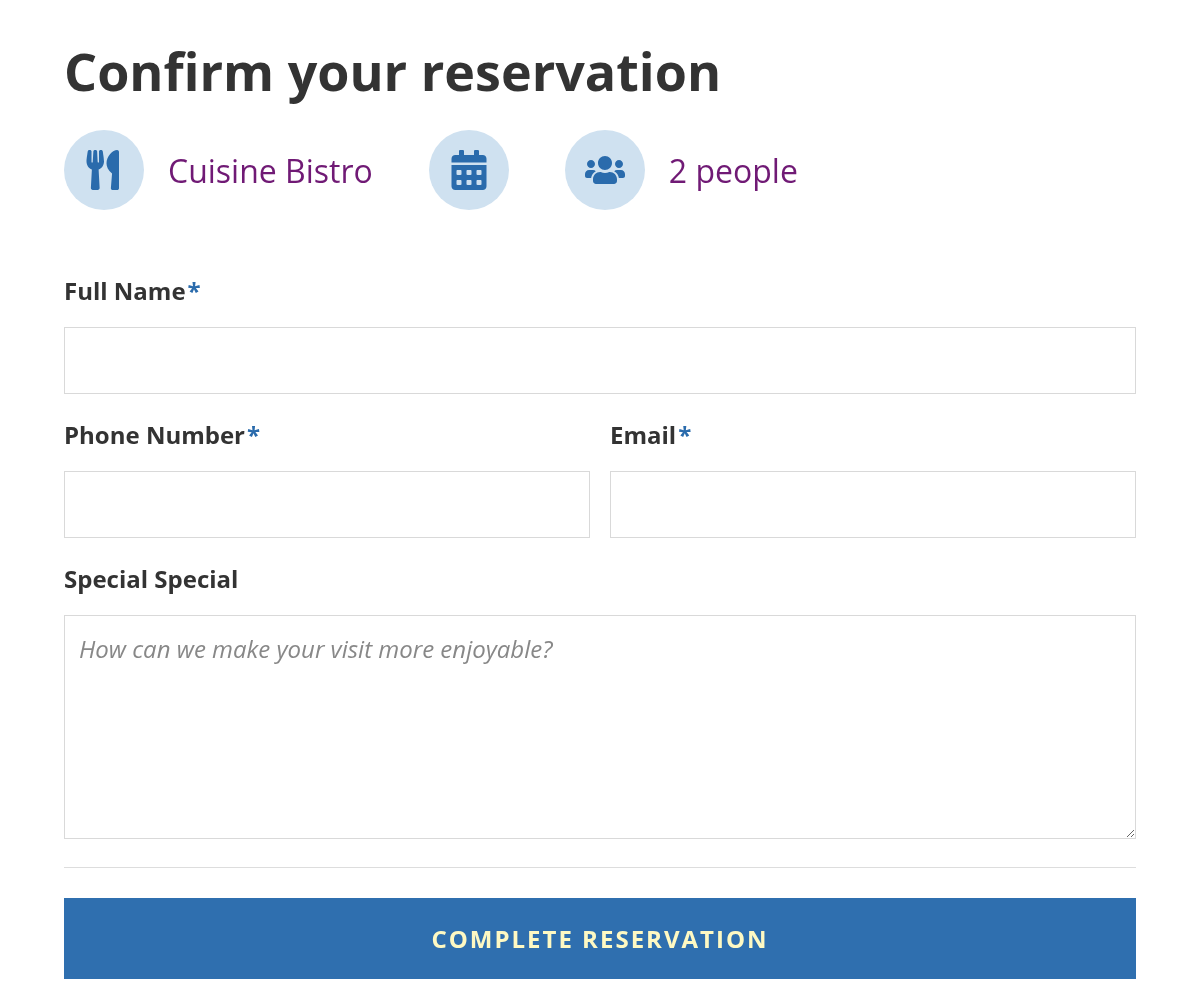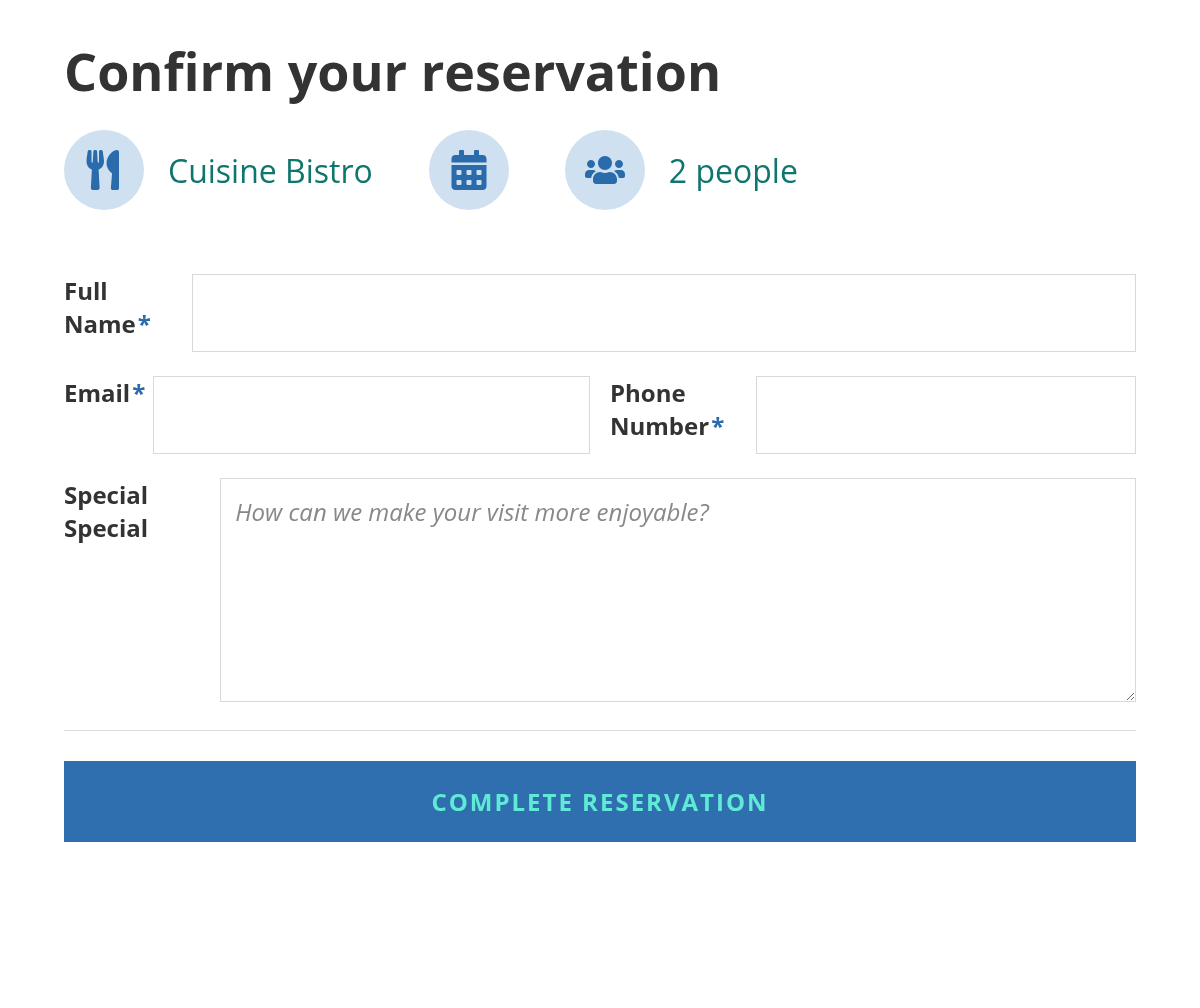--- a/index.html
+++ b/index.html
@@ -42,31 +42,31 @@
       justify-content: center;
       flex-shrink: 0;
     }
     .icon-circle svg {
       width: 40px;
       height: 40px;
       fill: #2a6bac;
     }
     .summary-text {
       font-size: 32px;
-      color: #0f766e;
+      color: #701a75;
     }
     .form-row {
       display: flex;
       gap: 20px;
       margin-bottom: 24px;
     }
     .form-field {
       flex: 1;
       display: flex;
-      flex-direction: row;
+      flex-direction: column;
       gap: 8px;
     }
     .form-field.full {
       width: 100%;
     }
     .field-label {
       font-size: 24px;
       font-weight: 700;
       color: #333;
       margin-bottom: 12px;
@@ -100,21 +100,21 @@
       font-size: 24px;
     }
     hr.divider {
       border: none;
       border-top: 1px solid #ddd;
       margin: 28px 0 30px 0;
     }
     .submit-button {
       width: 100%;
       background: #2f6faf;
-      color: #5eead4;
+      color: #fef9c3;
       font-size: 24px;
       font-weight: 700;
       letter-spacing: 2px;
       text-transform: uppercase;
       border: none;
       padding: 24px 0;
       cursor: pointer;
       font-family: inherit;
     }
   </style>
@@ -158,29 +158,29 @@
     <label class="field-label">
       <span>Full Name</span><span class="required-asterisk">*</span>
     </label>
     <input type="text" value="" style="">
   </div>
 </div>
 
 <div class="form-row">
   <div class="form-field">
     <label class="field-label">
+      <span>Phone Number</span><span class="required-asterisk">*</span>
+    </label>
+    <input type="tel" value="" style="">
+  </div>
+  <div class="form-field">
+    <label class="field-label">
       <span>Email</span><span class="required-asterisk">*</span>
     </label>
     <input type="email" value="" style="">
-  </div>
-  <div class="form-field">
-    <label class="field-label">
-      <span>Phone Number</span><span class="required-asterisk">*</span>
-    </label>
-    <input type="tel" value="" style="">
   </div>
 </div>
 
 <div class="form-row">
   <div class="form-field full">
     <label class="field-label">
       <span>Special Special</span>
     </label>
     <textarea placeholder="How can we make your visit more enjoyable?" style=""></textarea>
   </div>

